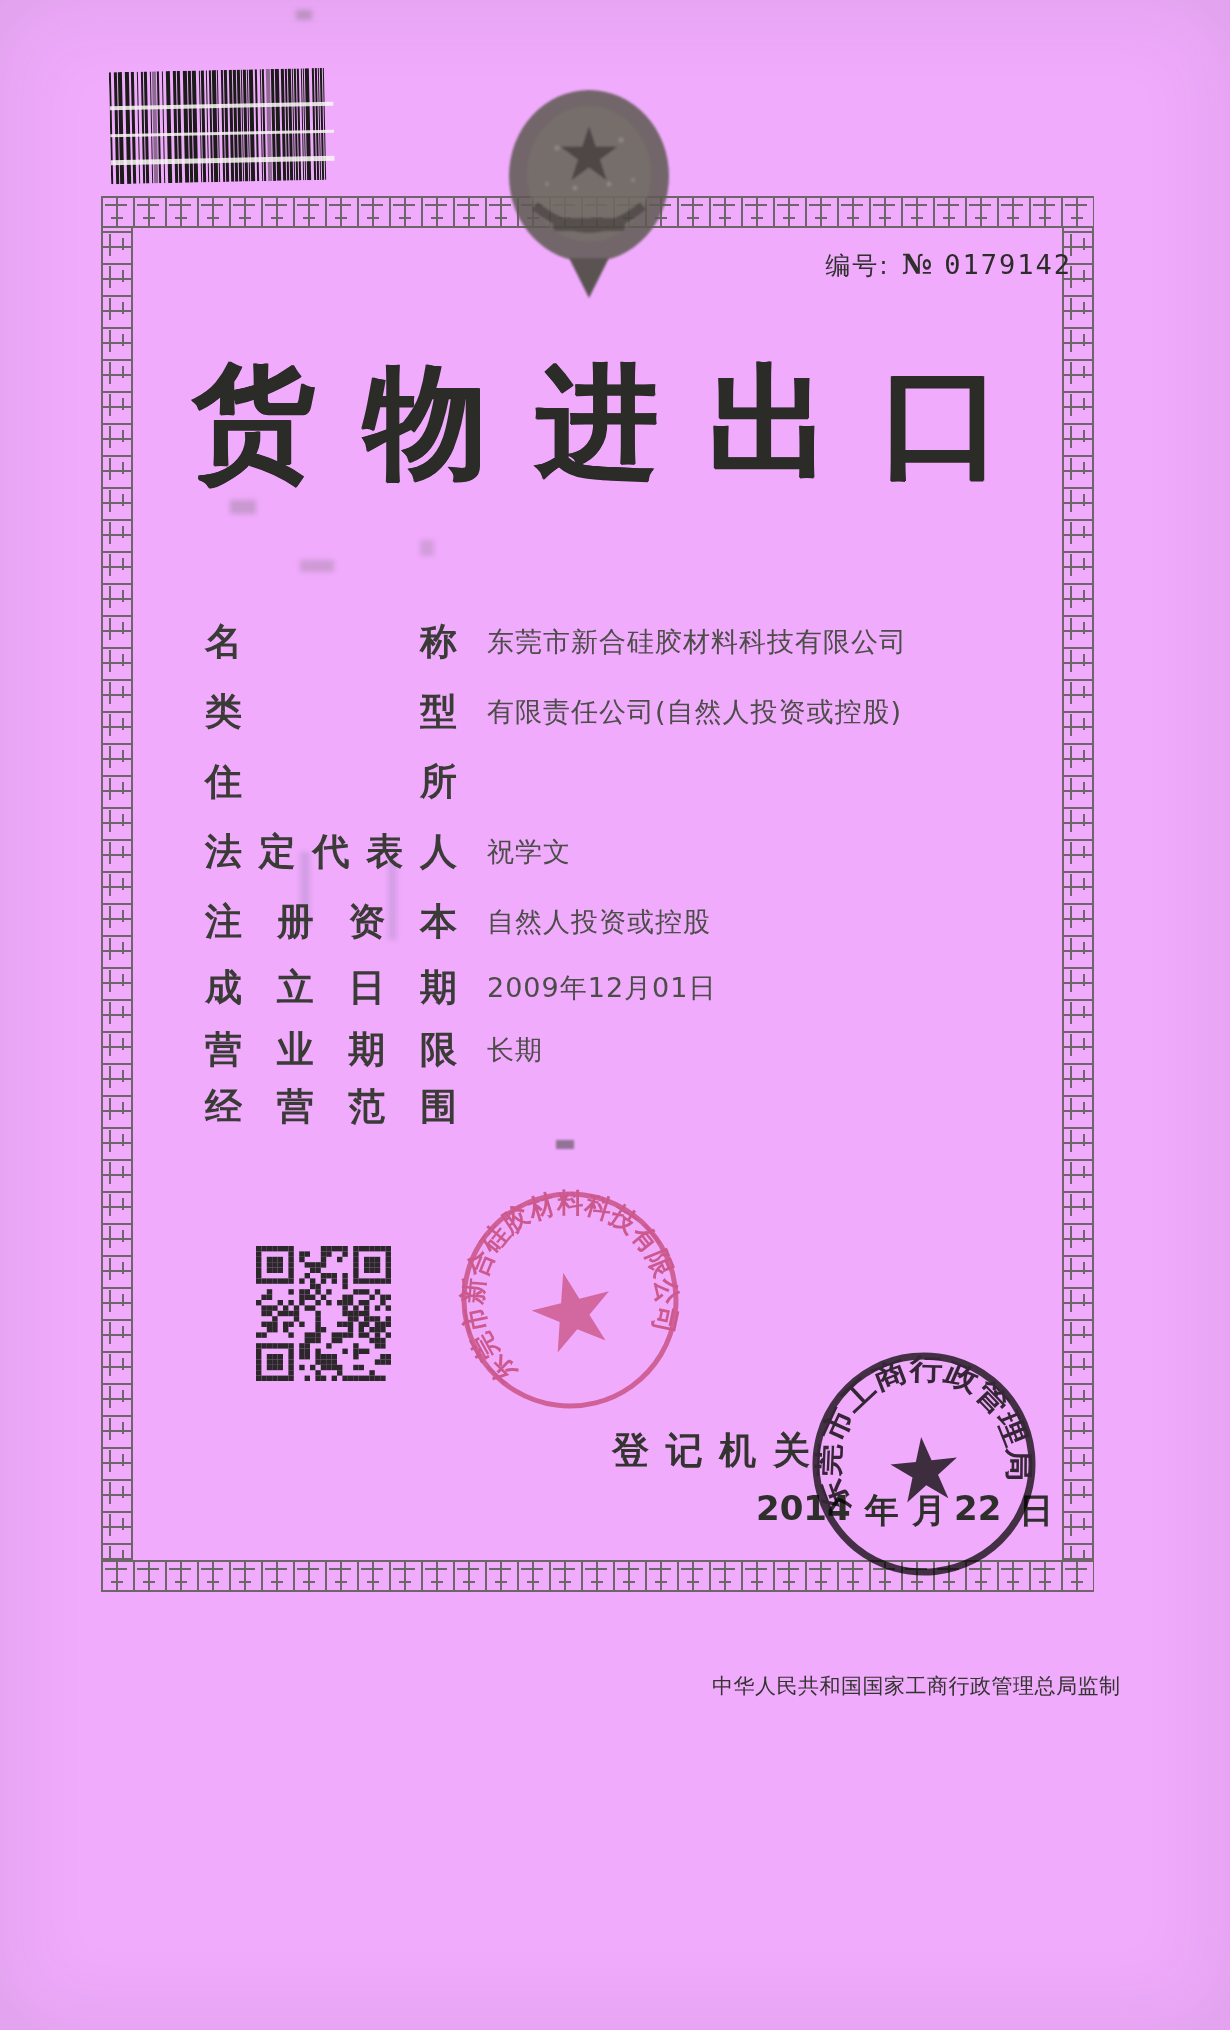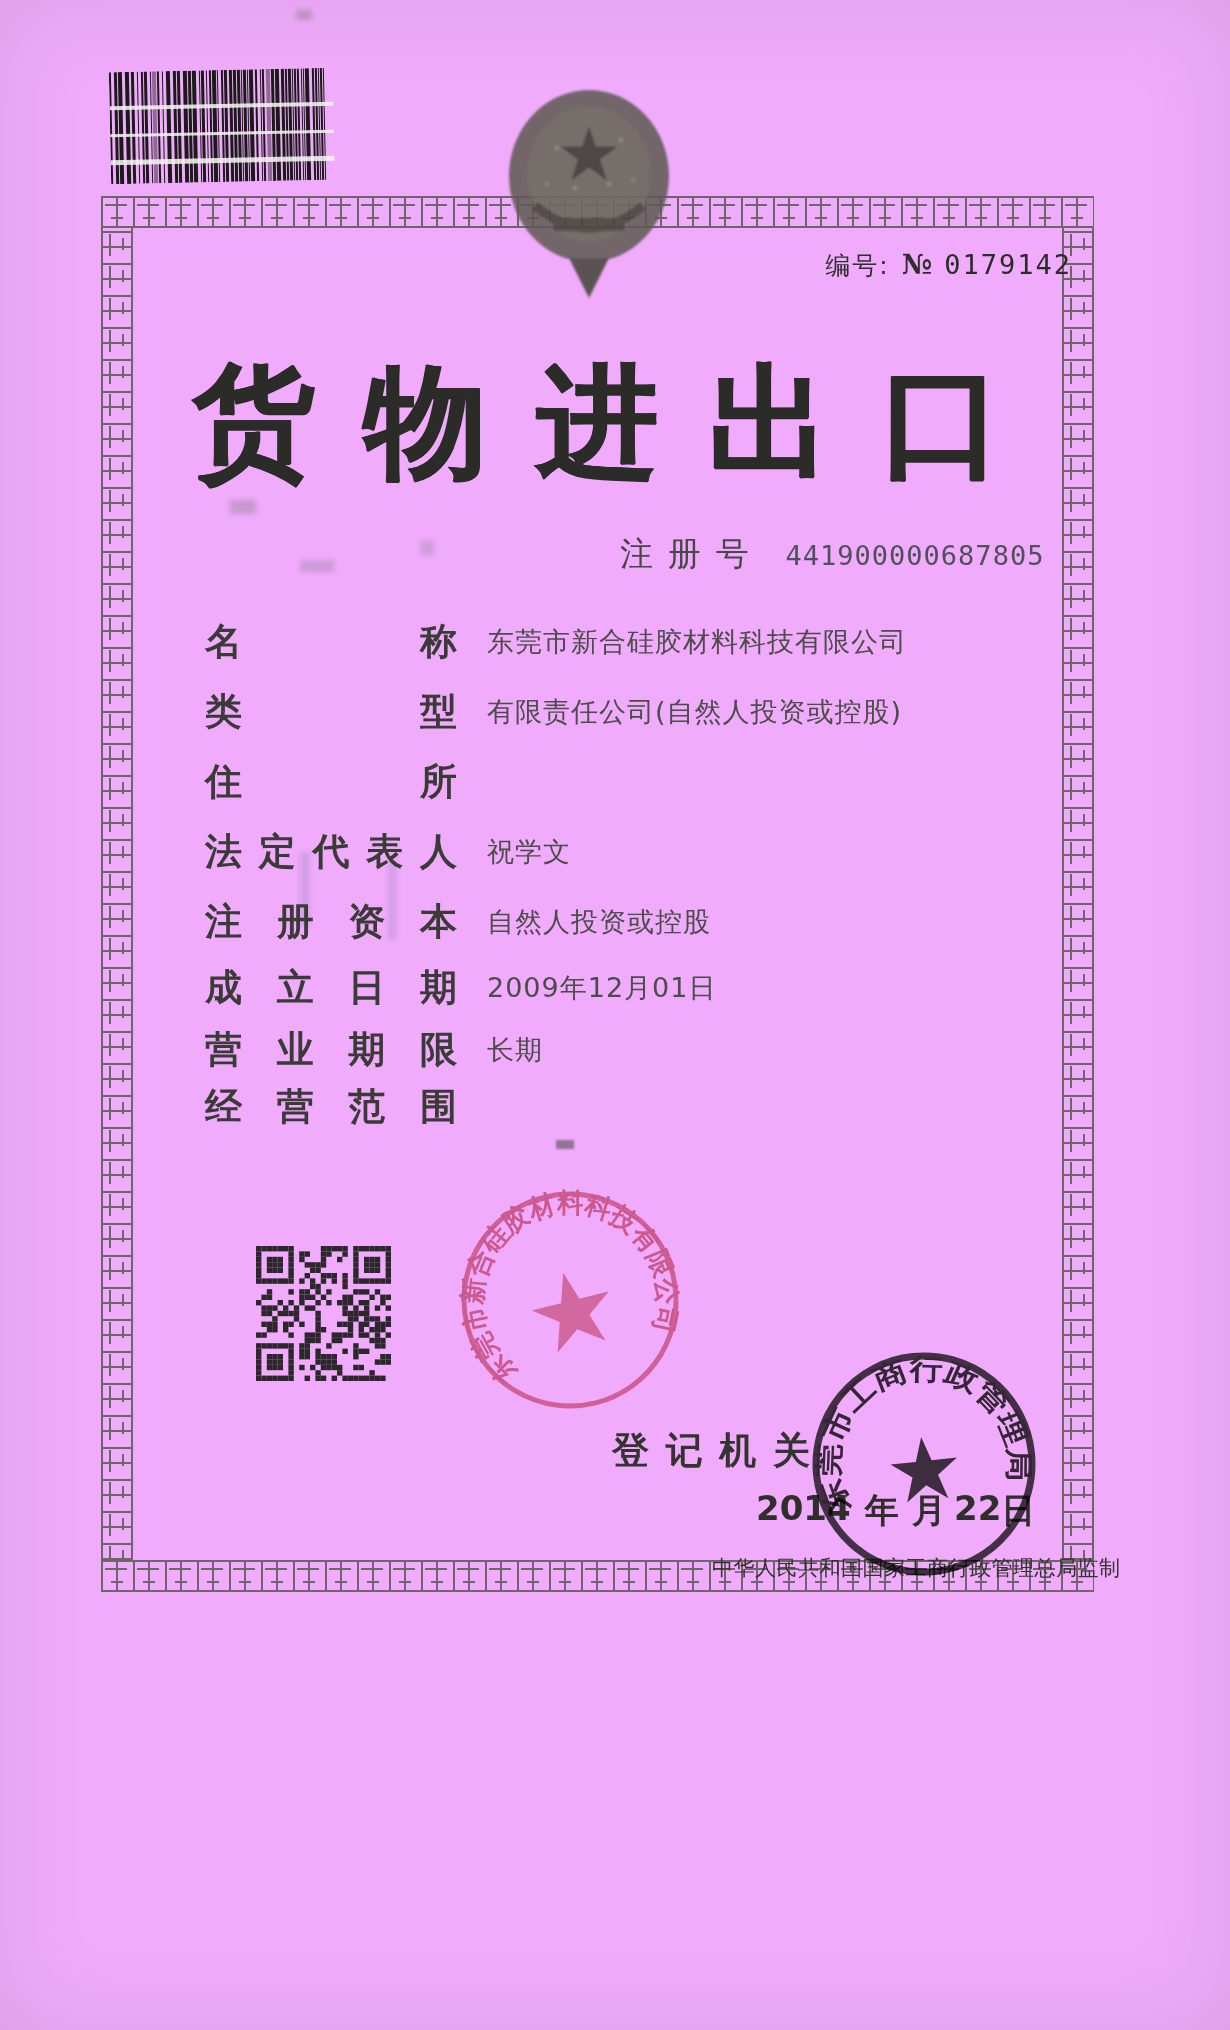--- a/index.html
+++ b/index.html
@@ -69,24 +69,24 @@
   
   .seal{position:absolute;mix-blend-mode:multiply;z-index:5;}
   #company-seal{left:450px;top:1180px;transform:rotate(-14deg);opacity:.88;}
   #registrar-seal{left:806px;top:1346px;transform:rotate(-6deg);opacity:.9;}
   
   #registrar-label{position:absolute;left:612px;top:1426px;font-size:37px;font-weight:600;color:#33332f;
                    letter-spacing:.45em;z-index:2;}
   .date-seg{position:absolute;top:1488px;font-size:34px;font-weight:600;color:#2e2e2b;z-index:2;display:flex;gap:14px;}
   #date-year{left:756px;}
   #date-month{left:912px;}
-  #date-day{left:954px;gap:0;}
+  #date-day{left:954px;gap:18px;}
   
   #footer-left{position:absolute;left:100px;top:1601px;font-size:19.5px;color:#3d3d39;z-index:2;letter-spacing:.5px;}
-  #footer-right{position:absolute;left:712px;top:1554px;font-size:21px;color:#33332f;font-weight:500;z-index:2;letter-spacing:.5px;}
+  #footer-right{position:absolute;left:712px;top:1672px;font-size:21px;color:#33332f;font-weight:500;z-index:2;letter-spacing:.5px;}
   
   .smudge{position:absolute;filter:blur(2.5px);z-index:1;}
 </style>
 </head>
 <body>
 
 <div id="page">
 
   <div class="band h" style="left:101px;top:196px;width:993px;height:28px;"></div>
   <div class="band h" style="left:101px;top:1560px;width:993px;height:28px;"></div>
@@ -170,24 +170,20 @@
   </div>
 
   <div id="serial">
     <span class="lbl">编号:</span>
     <span class="no-mark">№</span>
     <span class="num">0179142</span>
   </div>
 
   <div id="title">货物进出口</div>
 
-  <div id="regline">
-    <span class="lbl">注册号</span>
-    <span class="num">441900000687805</span>
-  </div>
 
   <div class="row" style="top:612px">
     <div class="flabel">
         <span>名</span>
         <span>称</span>
       </div>
     <div class="fvalue">东莞市新合硅胶材料科技有限公司</div>
   </div>
   <div class="row" style="top:682px">
     <div class="flabel">

